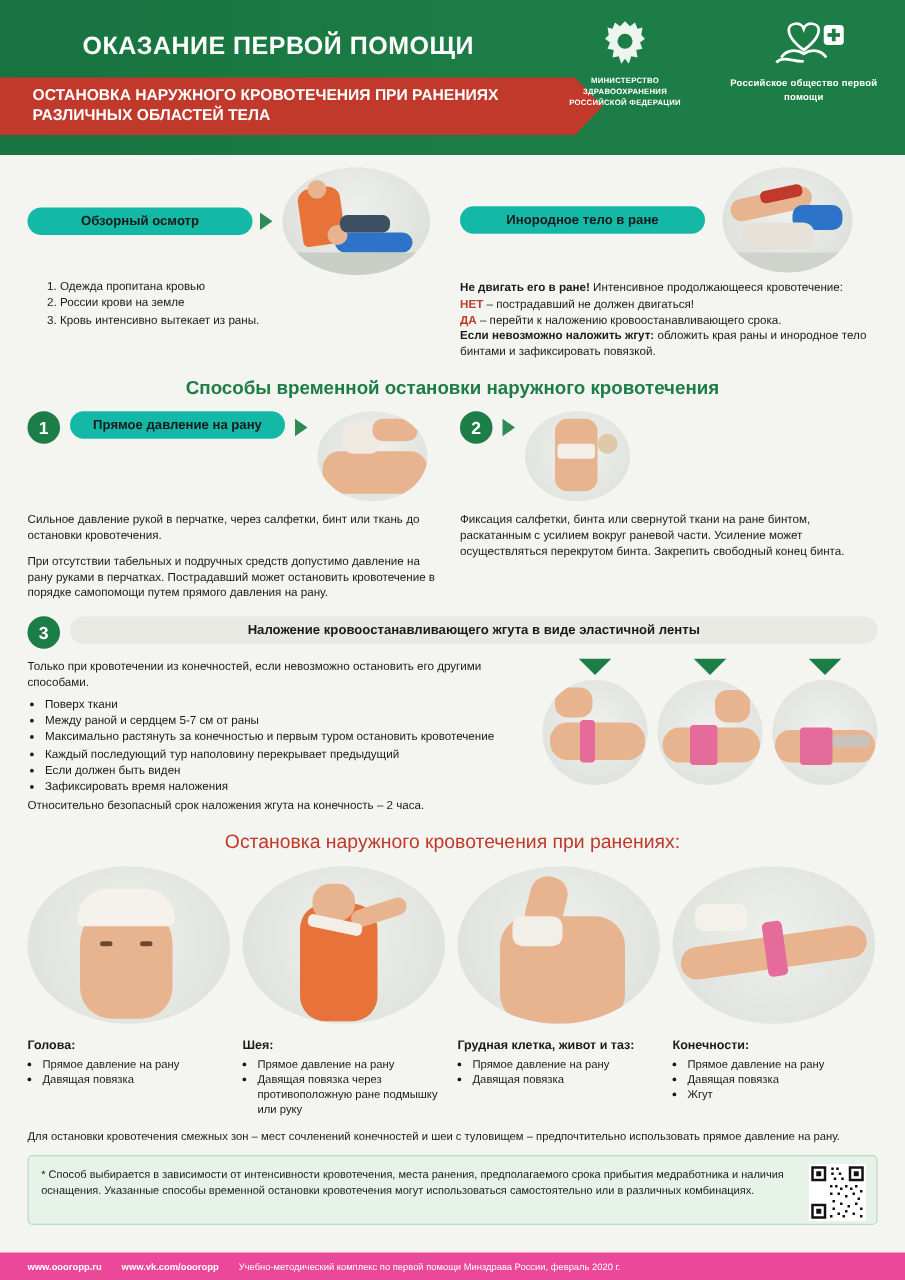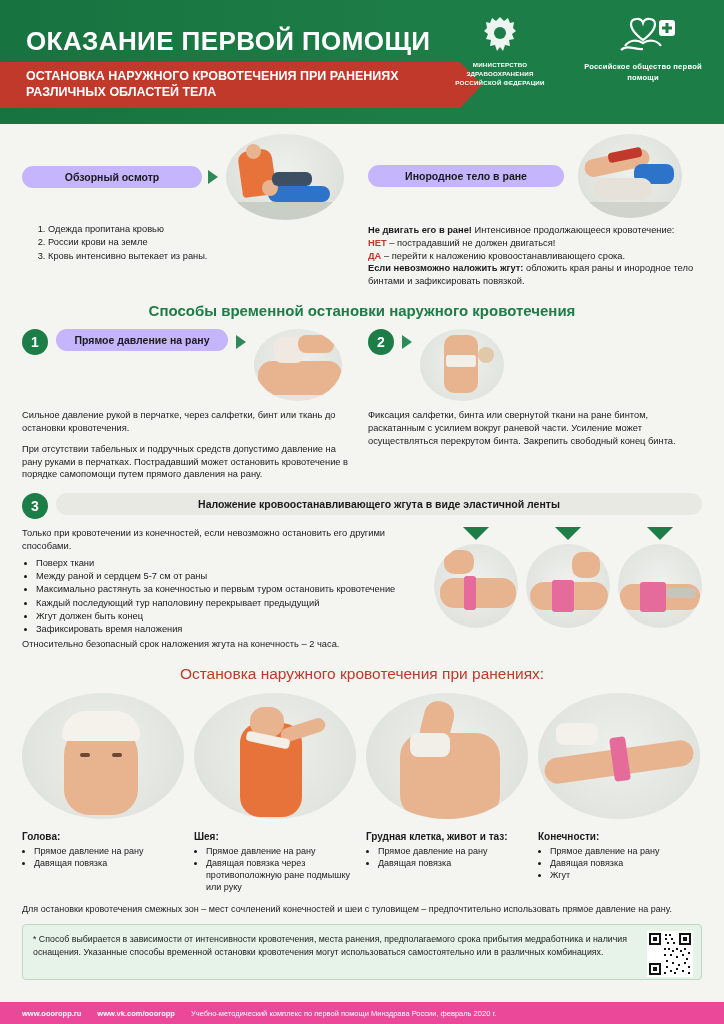--- a/index.html
+++ b/index.html
@@ -23,23 +23,24 @@
   .header {
     background: #1f7a46;
     background: linear-gradient(90deg,#17733f 0%, #1d7d46 55%, #1d7d46 100%);
     height: 124px;
     position: relative;
     padding: 14px 18px 0 26px;
     color: #fff;
     flex: none;
   }
   .header-title {
-    font-size: 26px; font-weight: bold; letter-spacing: .4px;
+    font-size: 20px; font-weight: bold; letter-spacing: .4px;
     text-transform: uppercase;
     margin-top: 12px;
+    margin-left: 40px;
   }
   .subtitle-band {
     position: absolute;
     left: 0; top: 62px;
     width: 460px; height: 46px;
     background: #c0392b;
     display: flex; align-items: center;
   }
   .subtitle-band:after{
     content:""; position:absolute; right:-22px; top:0;
@@ -58,21 +59,21 @@
   .logo-block.rop { width: 126px; }
   .logo-block.rop .logo-cap { font-size: 7.6px; text-transform: none; }
 
   
   .content { flex: 1; padding: 10px 22px 0 22px; }
 
   .two-col { display:flex; gap: 16px; }
   .col { width: 330px; }
 
   .card-title {
-    background: #c4b5fd;
+    background: #14b8a6;
     border-radius: 14px;
     font-size: 10.5px; font-weight: bold;
     color: #1a1a1a;
     padding: 5px 14px;
     display:inline-block;
     min-width: 180px;
     text-align:center;
   }
   .title-row { display:flex; align-items:center; gap:6px; }
   .arrow-right {
@@ -270,21 +271,21 @@
     </div>
 
     <div class="two-col" style="margin-top:8px;">
       <div style="width:380px;">
         <div class="body-text" style="margin-top:0;">Только при кровотечении из конечностей, если невозможно остановить его другими способами.</div>
         <ul class="bullets">
           <li>Поверх ткани</li>
           <li>Между раной и сердцем 5-7 см от раны</li>
           <li>Максимально растянуть за конечностью и первым туром остановить кровотечение</li>
           <li>Каждый последующий тур наполовину перекрывает предыдущий</li>
-          <li>Жгут должен быть конец</li>
+          <li>Если должен быть виден</li>
           <li>Зафиксировать время наложения</li>
         </ul>
         <div class="body-text" style="margin-top:2px;">Относительно безопасный срок наложения жгута на конечность – 2 часа.</div>
       </div>
 
       <div style="flex:1;display:flex;gap:8px;align-items:flex-start;justify-content:flex-end;">
         <div>
           <div class="tri-down"></div>
           <div class="photo" style="width:84px;height:84px;margin-top:4px;background:radial-gradient(circle at 50% 45%,#f0f1ee 0%,#dfe2dd 75%);position:relative;overflow:hidden;">
             <div style="position:absolute;left:6px;top:34px;width:76px;height:30px;background:#e8b48f;border-radius:14px;"></div>

